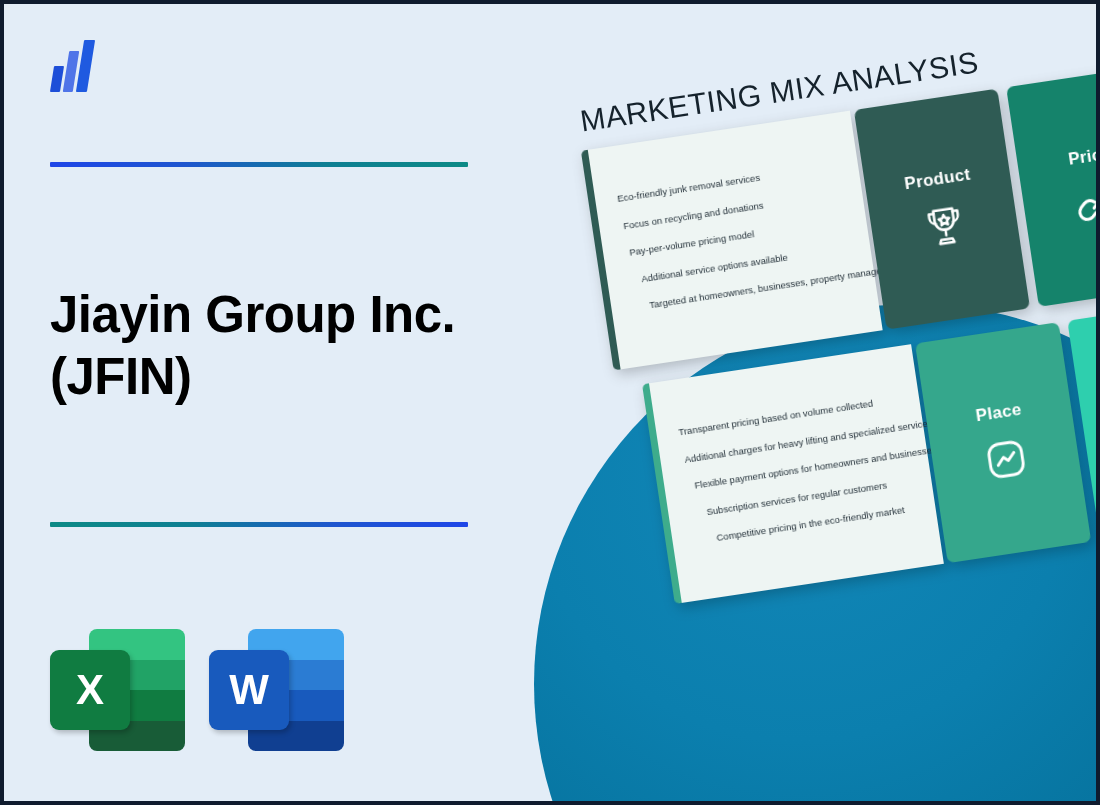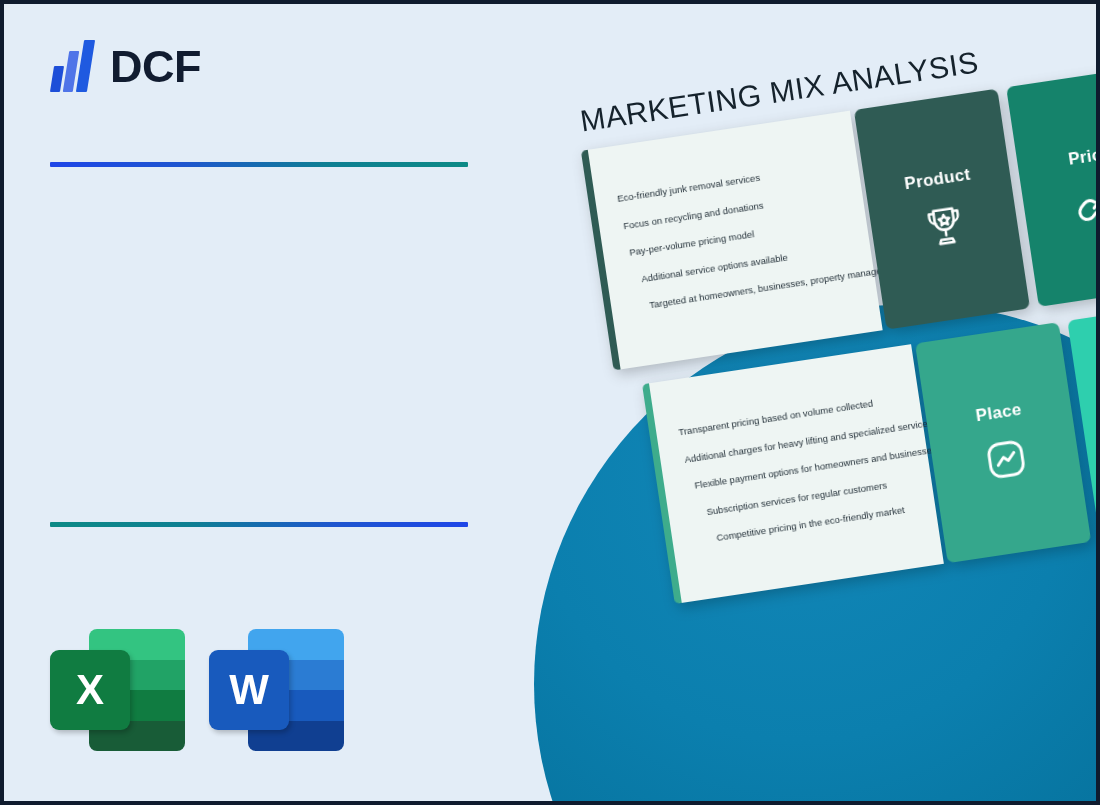--- a/index.html
+++ b/index.html
@@ -254,25 +254,25 @@
 <div id="page">
 
   <div id="left-panel">
 
     <div id="brand-logo">
       <div id="brand-mark">
         <div class="bar bar-1"></div>
         <div class="bar bar-2"></div>
         <div class="bar bar-3"></div>
       </div>
-      <div id="brand-text">DCF</div>
     </div>
 
     <div class="divider" id="divider-top"></div>
 
+    <div id="company-title">Jiayin Group Inc. (JFIN)</div>
 
     <div class="divider" id="divider-bottom"></div>
 
     <div id="file-icons">
       <div class="office-icon">
         <div class="office-sheet excel">
           <div class="band b1"></div>
           <div class="band b2"></div>
           <div class="band b3"></div>
           <div class="band b4"></div>

